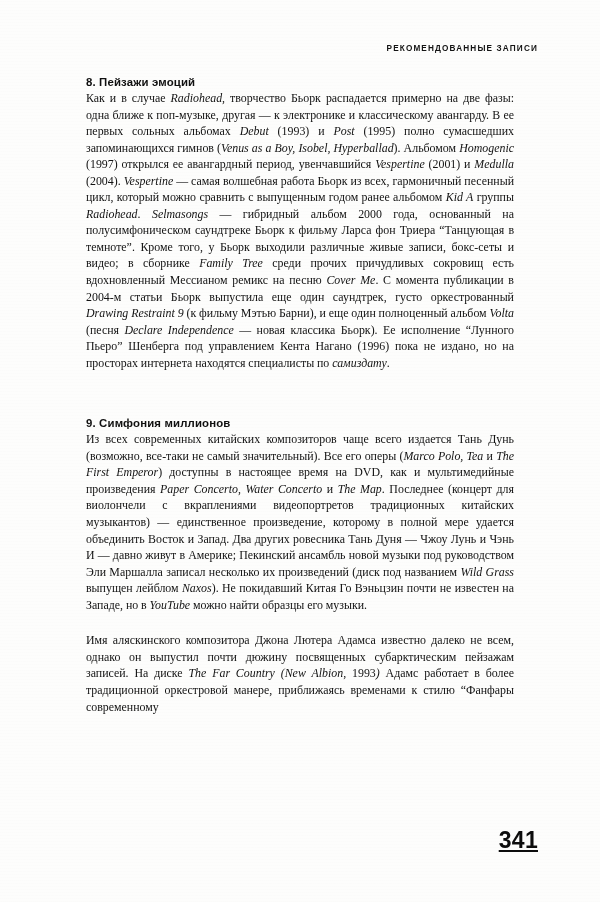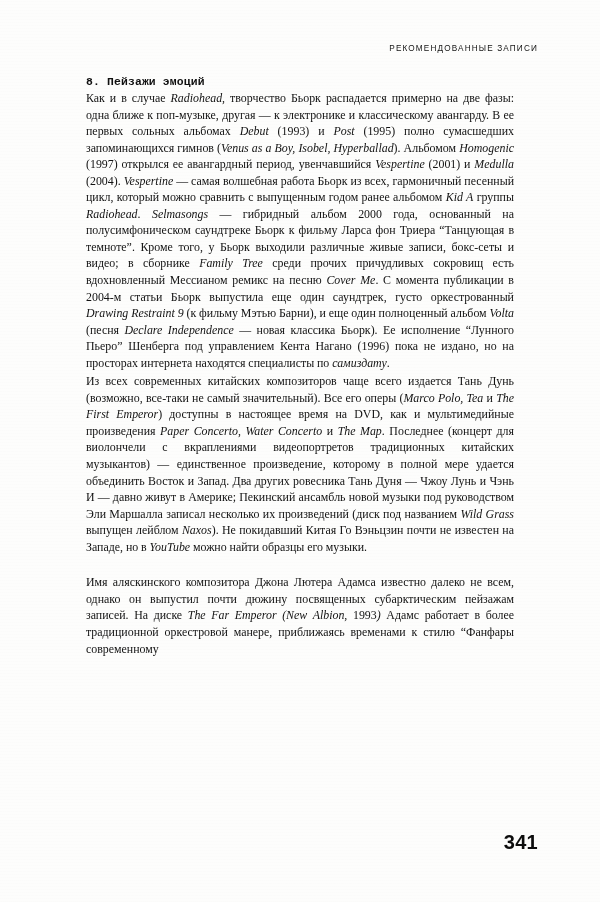--- a/index.html
+++ b/index.html
@@ -23,38 +23,38 @@
     inset: 0;
     background: #fdfdfc;
   }
 
   
   .running-head {
     position: absolute;
     top: 44px;
     right: 62px;
     font-family: "Liberation Sans", "DejaVu Sans", sans-serif;
-    font-weight: normal;
+    font-weight: bold;
     font-size: 8.2px;
     letter-spacing: 1.15px;
     color: #141414;
     white-space: nowrap;
   }
 
   
   .column {
     position: absolute;
     left: 86px;
     top: 72px;
     width: 428px;
   }
 
   
   .section-heading {
-    font-family: Liberation Mono, monospace;
+    font-family: Liberation Sans, sans-serif;
     font-weight: bold;
     font-size: 11.4px;
     letter-spacing: 0.15px;
     color: #101010;
     margin: 0;
   }
   .sec-1 { margin-top: 4px; }
   .sec-2 { margin-top: 46px; }
   .sec-3 { margin-top: 48px; }
 
@@ -77,23 +77,24 @@
     font-style: italic;
   }
 
   
   .folio {
     position: absolute;
     right: 62px;
     bottom: 48px;
     font-family: "Liberation Sans", "DejaVu Sans", sans-serif;
     font-weight: bold;
-    font-size: 20px;
+    font-size: 23px;
     letter-spacing: 0.3px;
     color: #0d0d0d;
+    text-decoration: underline;
   }
 
   
   .grain {
     position: absolute;
     inset: 0;
     pointer-events: none;
     opacity: 0.035;
     background-image:
       repeating-linear-gradient(0deg, rgba(0,0,0,0.35) 0px, rgba(0,0,0,0) 1px, rgba(0,0,0,0) 3px);
@@ -105,24 +106,25 @@
 <div class="page">
 
   <div class="running-head">РЕКОМЕНДОВАННЫЕ ЗАПИСИ</div>
 
   <div class="column">
 
     <h2 class="section-heading sec-1">8. Пейзажи эмоций</h2>
 
     <p class="body-par par-after-heading">Как и в случае <i>Radiohead</i>, творчество Бьорк распадается примерно на две фазы: одна ближе к поп-музыке, другая&nbsp;— к электронике и классическому авангарду. В ее первых сольных альбомах <i>Debut</i> (1993) и <i>Post</i> (1995) полно сумасшедших запоминающихся гимнов (<i>Venus as a Boy, Isobel, Hyperballad</i>). Альбомом <i>Homogenic</i> (1997) открылся ее авангардный период, увенчавшийся <i>Vespertine</i> (2001) и <i>Medulla</i> (2004). <i>Vespertine</i>&nbsp;— самая волшебная работа Бьорк из всех, гармоничный песенный цикл, который можно сравнить с выпущенным годом ранее альбомом <i>Kid A</i> группы <i>Radiohead</i>. <i>Selmasongs</i>&nbsp;— гибридный альбом 2000 года, основанный на полусимфоническом саундтреке Бьорк к фильму Ларса фон Триера “Танцующая в темноте”. Кроме того, у Бьорк выходили различные живые записи, бокс-сеты и видео; в сборнике <i>Family Tree</i> среди прочих причудливых сокровищ есть вдохновленный Мессианом ремикс на песню <i>Cover Me</i>. С момента публикации в 2004-м статьи Бьорк выпустила еще один саундтрек, густо оркестрованный <i>Drawing Restraint 9</i> (к фильму Мэтью Барни), и еще один полноценный альбом <i>Volta</i> (песня <i>Declare Independence</i>&nbsp;— новая классика Бьорк). Ее исполнение “Лунного Пьеро” Шенберга под управлением Кента Нагано (1996) пока не издано, но на просторах интернета находятся специалисты по <i>самиздату</i>.</p>
 
+    <h2 class="section-heading sec-2">9. Симфония миллионов</h2>
 
     <p class="body-par par-after-heading">Из всех современных китайских композиторов чаще всего издается Тань Дунь (возможно, все-таки не самый значительный). Все его оперы (<i>Marco Polo, Tea</i> и <i>The First Emperor</i>) доступны в настоящее время на DVD, как и мультимедийные произведения <i>Paper Concerto</i>, <i>Water Concerto</i> и <i>The Map</i>. Последнее (концерт для виолончели с вкраплениями видеопортретов традиционных китайских музыкантов)&nbsp;— единственное произведение, которому в полной мере удается объединить Восток и Запад. Два других ровесника Тань Дуня&nbsp;— Чжоу Лунь и Чэнь И&nbsp;— давно живут в Америке; Пекинский ансамбль новой музыки под руководством Эли Маршалла записал несколько их произведений (диск под названием <i>Wild Grass</i> выпущен лейблом <i>Naxos</i>). Не покидавший Китая Го Вэньцзин почти не известен на Западе, но в <i>YouTube</i> можно найти образцы его музыки.</p>
 
 
-    <p class="body-par par-3">Имя аляскинского композитора Джона Лютера Адамса известно далеко не всем, однако он выпустил почти дюжину посвященных субарктическим пейзажам записей. На диске <i>The Far Emperor (New Albion</i>, 1993<i>)</i> Адамс работает в более традиционной оркестровой манере, приближаясь временами к стилю “Фанфары современному</p>
+    <p class="body-par par-3">Имя аляскинского композитора Джона Лютера Адамса известно далеко не всем, однако он выпустил почти дюжину посвященных субарктическим пейзажам записей. На диске <i>The Far Country (New Albion</i>, 1993<i>)</i> Адамс работает в более традиционной оркестровой манере, приближаясь временами к стилю “Фанфары современному</p>
 
   </div>
 
   <div class="folio">341</div>
 
   <div class="grain"></div>
 </div>
 
 </body></html>

